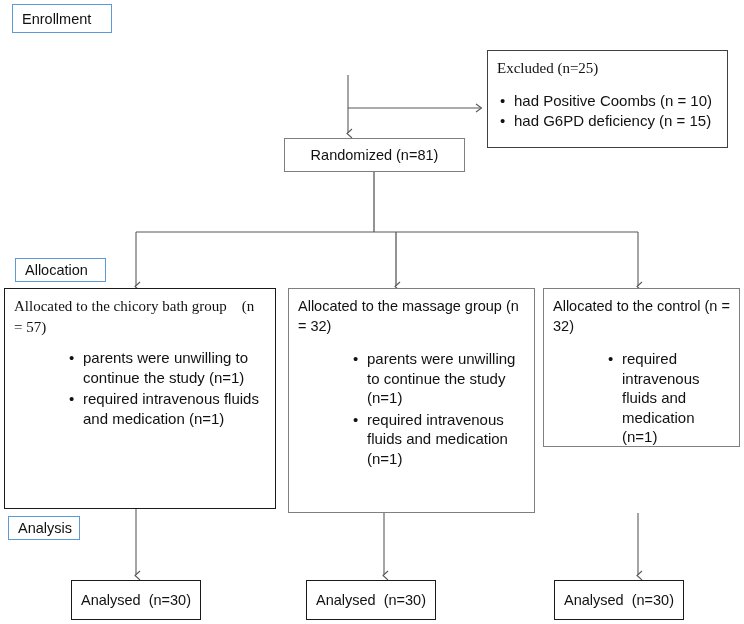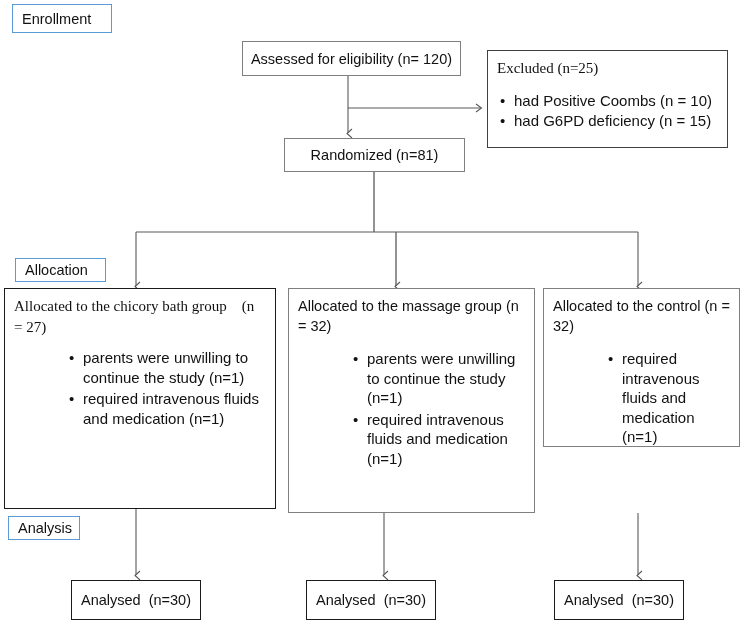--- a/index.html
+++ b/index.html
@@ -138,42 +138,37 @@
   </div>
 
   <div class="stage-label" style="left:12px; top:4px; width:100px; height:29px;">
     <span>Enrollment</span>
   </div>
 
   <div class="stage-label" style="left:8px; top:516px; width:72px; height:24px;">
     <span>Analysis</span>
   </div>
 
-  <div class="node node-thin" style="left:242px; top:41px; width:219px; height:35px;">
-    <div class="center-line node-title sans">
-      <span>Assessed for eligibility (n= 120)</span>
-    </div>
-  </div>
 
   <div class="node node-mid" style="left:487px; top:50px; width:241px; height:98px;">
     <div class="pad node-title-serif serif">Excluded (n=25)</div>
     <ul class="bullets excl">
       <li>had Positive Coombs (n = 10)</li>
       <li>had G6PD deficiency (n = 15)</li>
     </ul>
   </div>
 
   <div class="node node-thin" style="left:284px; top:138px; width:181px; height:34px;">
     <div class="center-line node-title sans">
       <span>Randomized (n=81)</span>
     </div>
   </div>
 
   <div class="node node-dark" style="left:4px; top:288px; width:272px; height:221px;">
-    <div class="pad node-title-serif serif wrapline">Allocated to the chicory bath group    (n = 27)</div>
+    <div class="pad node-title-serif serif wrapline">Allocated to the chicory bath group    (n = 57)</div>
     <ul class="bullets hang">
       <li>parents were unwilling to continue the study (n=1)</li>
       <li>required intravenous fluids and medication (n=1)</li>
     </ul>
   </div>
 
   <div class="node node-thin" style="left:288px; top:288px; width:247px; height:225px;">
     <div class="pad node-title sans wrapline">Allocated to the massage group (n = 32)</div>
     <ul class="bullets hang tight">
       <li>parents were unwilling to continue the study (n=1)</li>

